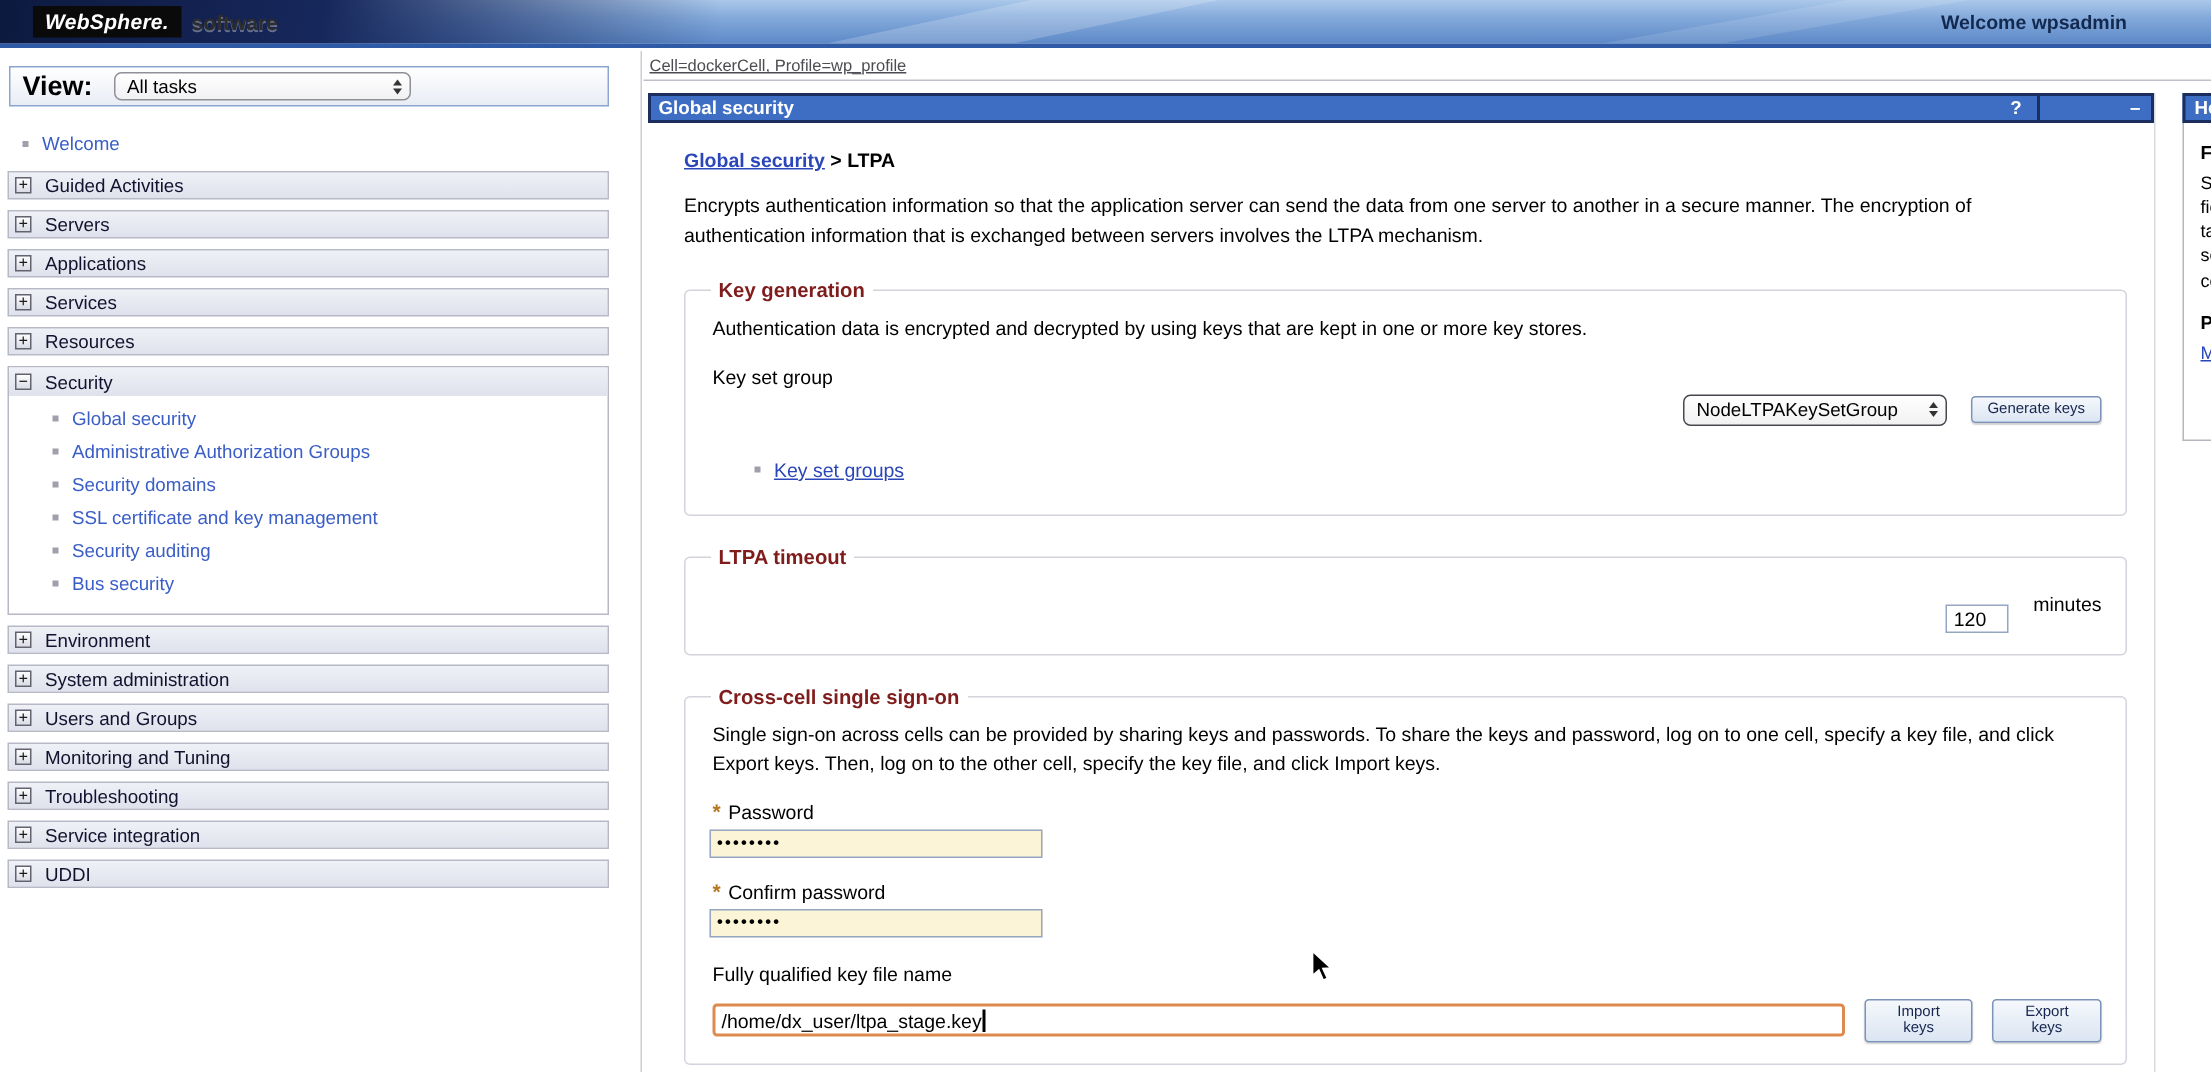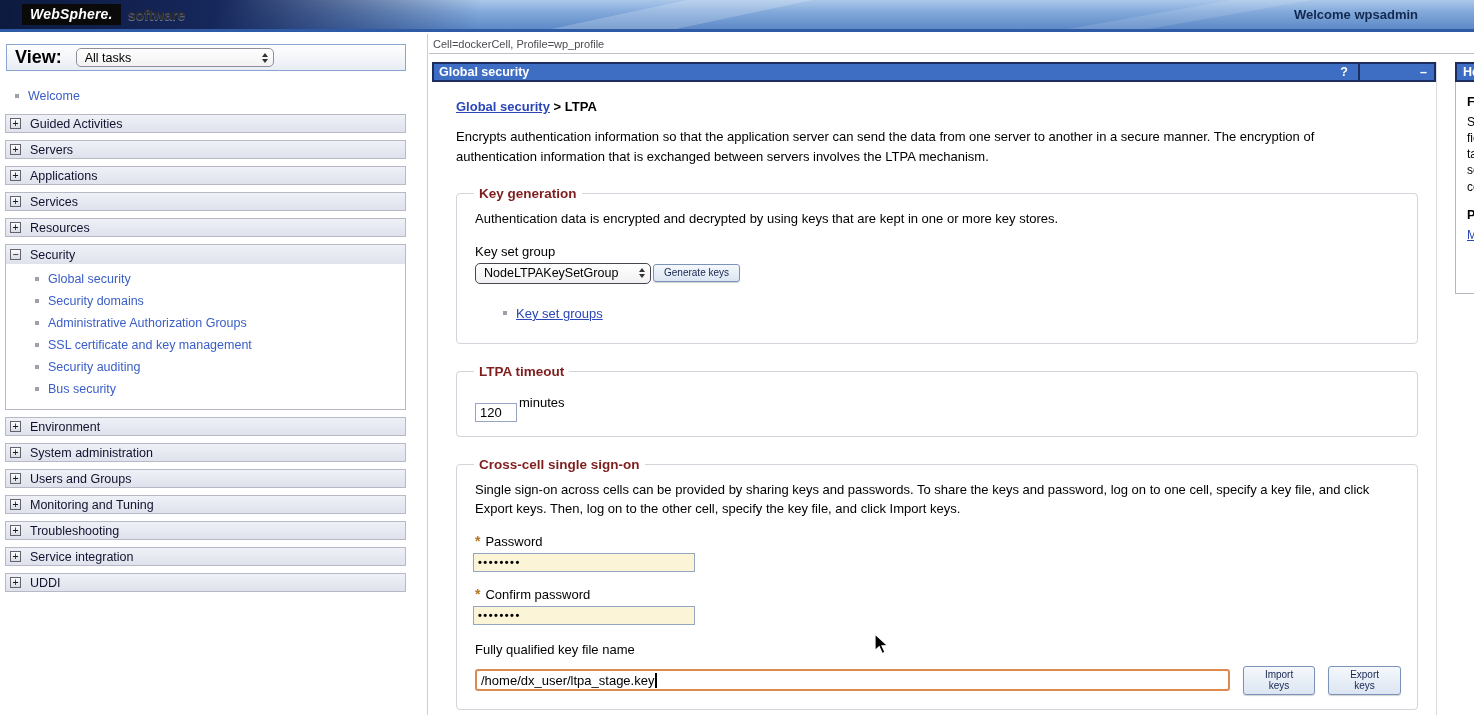--- a/index.html
+++ b/index.html
@@ -51,40 +51,40 @@
     background:linear-gradient(#fdfdfe,#dadce5); font-size:10px; line-height:9px;
     text-align:center; color:#1a1a1a; font-family:"DejaVu Sans Mono", monospace; }
   .cat-label { color:#12122e; }
   .security-group { border:1px solid #b7b9c7; margin:0 21px 7px 5px; }
   .security-group .cat-bar { border:none; }
   .sub-list { padding:7px 0 6px; }
   .sub-row { display:flex; align-items:center; gap:9px; padding:1px 0 7px 29px; }
 
   
   .main { position:absolute; left:429px; top:34px; right:0; bottom:0; }
-  .context-row { font-size:11px; color:#4c4c52; padding:4px 16px 3px 4px; border-bottom:1px solid #c0c0c9; }
+  .context-row { font-size:11px; color:#4c4c52; padding:4px 16px 3px 4px; border-bottom:1px solid #c0c0c9;text-decoration:underline; }
   .panel { position:absolute; left:3px; top:28px; width:1005px; bottom:0; border-right:1px solid #dadae1; background:#fff; }
   .titlebar { height:20px; background:#3e6ec4; border:2px solid #1c2d5f; display:flex; align-items:stretch;
     color:#fff; font-size:12.5px; font-weight:bold; }
   .titlebar-title { flex:1; display:flex; align-items:center; padding-left:5px; }
   .titlebar-help { width:28px; display:flex; align-items:center; justify-content:center; cursor:pointer; }
   .titlebar-div { width:2px; background:#1c2d5f; }
   .titlebar-min { width:74px; display:flex; align-items:center; justify-content:flex-end; padding-right:7px; cursor:pointer; }
 
   .content { padding:17px 0 0 24px; }
   .breadcrumb { font-size:13px; font-weight:bold; }
   .breadcrumb-link { color:#2a46b8; text-decoration:underline; cursor:pointer; }
   .intro { font-size:13px; line-height:1.5; margin-top:13px; max-width:935px; }
 
   .fs { border:1px solid #d3d3dc; border-radius:4px; margin:20px 18px 0 0; padding:2px 16px 14px; }
   .fs-legend { color:#7f1d1d; font-weight:bold; font-size:13.5px; padding:0 5px; margin-left:1px; }
   .fs-text { font-size:13px; line-height:1.45; margin:7px 0 0 2px; max-width:905px; }
   .field-label { font-size:13px; margin:15px 0 0 2px; display:flex; align-items:center; }
   .req { color:#b5761f; font-weight:bold; font-size:14px; margin-right:5px; position:relative; top:-1px; }
-  .row { display:flex; align-items:center; gap:2px; margin:4px 0 0 2px; }
+  .row { display:flex; align-items:center; gap:16px; margin:4px 0 0 2px;justify-content:flex-end; }
   .key-select { width:176px; border:1.5px solid #46464e; height:21px; font-weight:500; }
   .btn { font-size:10px; color:#16254e; background:linear-gradient(#f5f8fc,#dbe5f2);
     border:1px solid #7b93b8; border-radius:3px; padding:2px 10px 3px; cursor:pointer;
     box-shadow:0 1px 1px rgba(0,0,0,.18); font-family:inherit; }
   .bullet-link-row { display:flex; align-items:center; gap:9px; margin:22px 0 8px 30px; font-size:13px; }
   .content-link { color:#2a46b8; text-decoration:underline; cursor:pointer; }
 
   .tbox { border:1px solid #94a6c2; background:#fff; height:19px; font-size:13px;
     padding:0 4px; display:flex; align-items:center; cursor:text; }
   .timeout-input { width:42px; margin-top:19px; }
@@ -176,25 +176,25 @@
           <span class="toggle">−</span>
           <span class="cat-label">Security</span>
         </div>
         <div class="sub-list">
           <div class="sub-row">
             <span class="sq"></span>
             <span class="nav-link">Global security</span>
           </div>
           <div class="sub-row">
             <span class="sq"></span>
+            <span class="nav-link">Administrative Authorization Groups</span>
+          </div>
+          <div class="sub-row">
+            <span class="sq"></span>
             <span class="nav-link">Security domains</span>
-          </div>
-          <div class="sub-row">
-            <span class="sq"></span>
-            <span class="nav-link">Administrative Authorization Groups</span>
           </div>
           <div class="sub-row">
             <span class="sq"></span>
             <span class="nav-link">SSL certificate and key management</span>
           </div>
           <div class="sub-row">
             <span class="sq"></span>
             <span class="nav-link">Security auditing</span>
           </div>
           <div class="sub-row">

